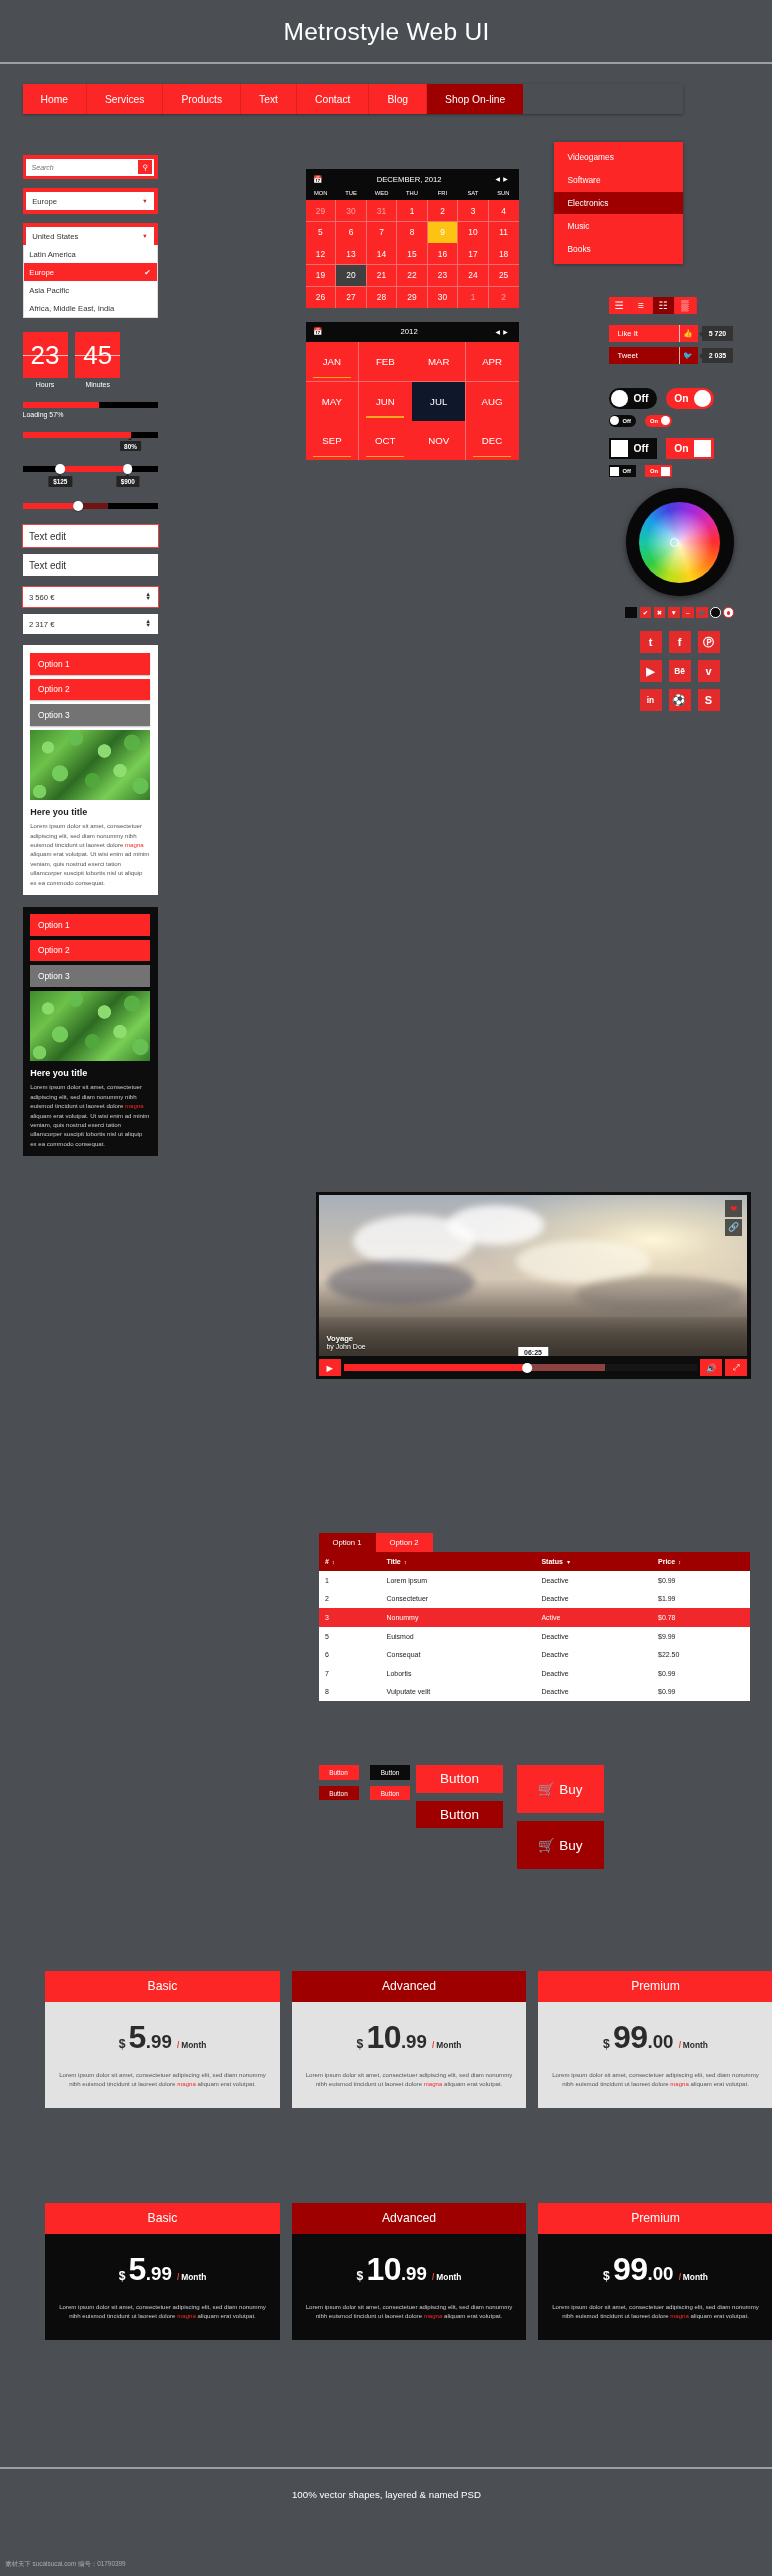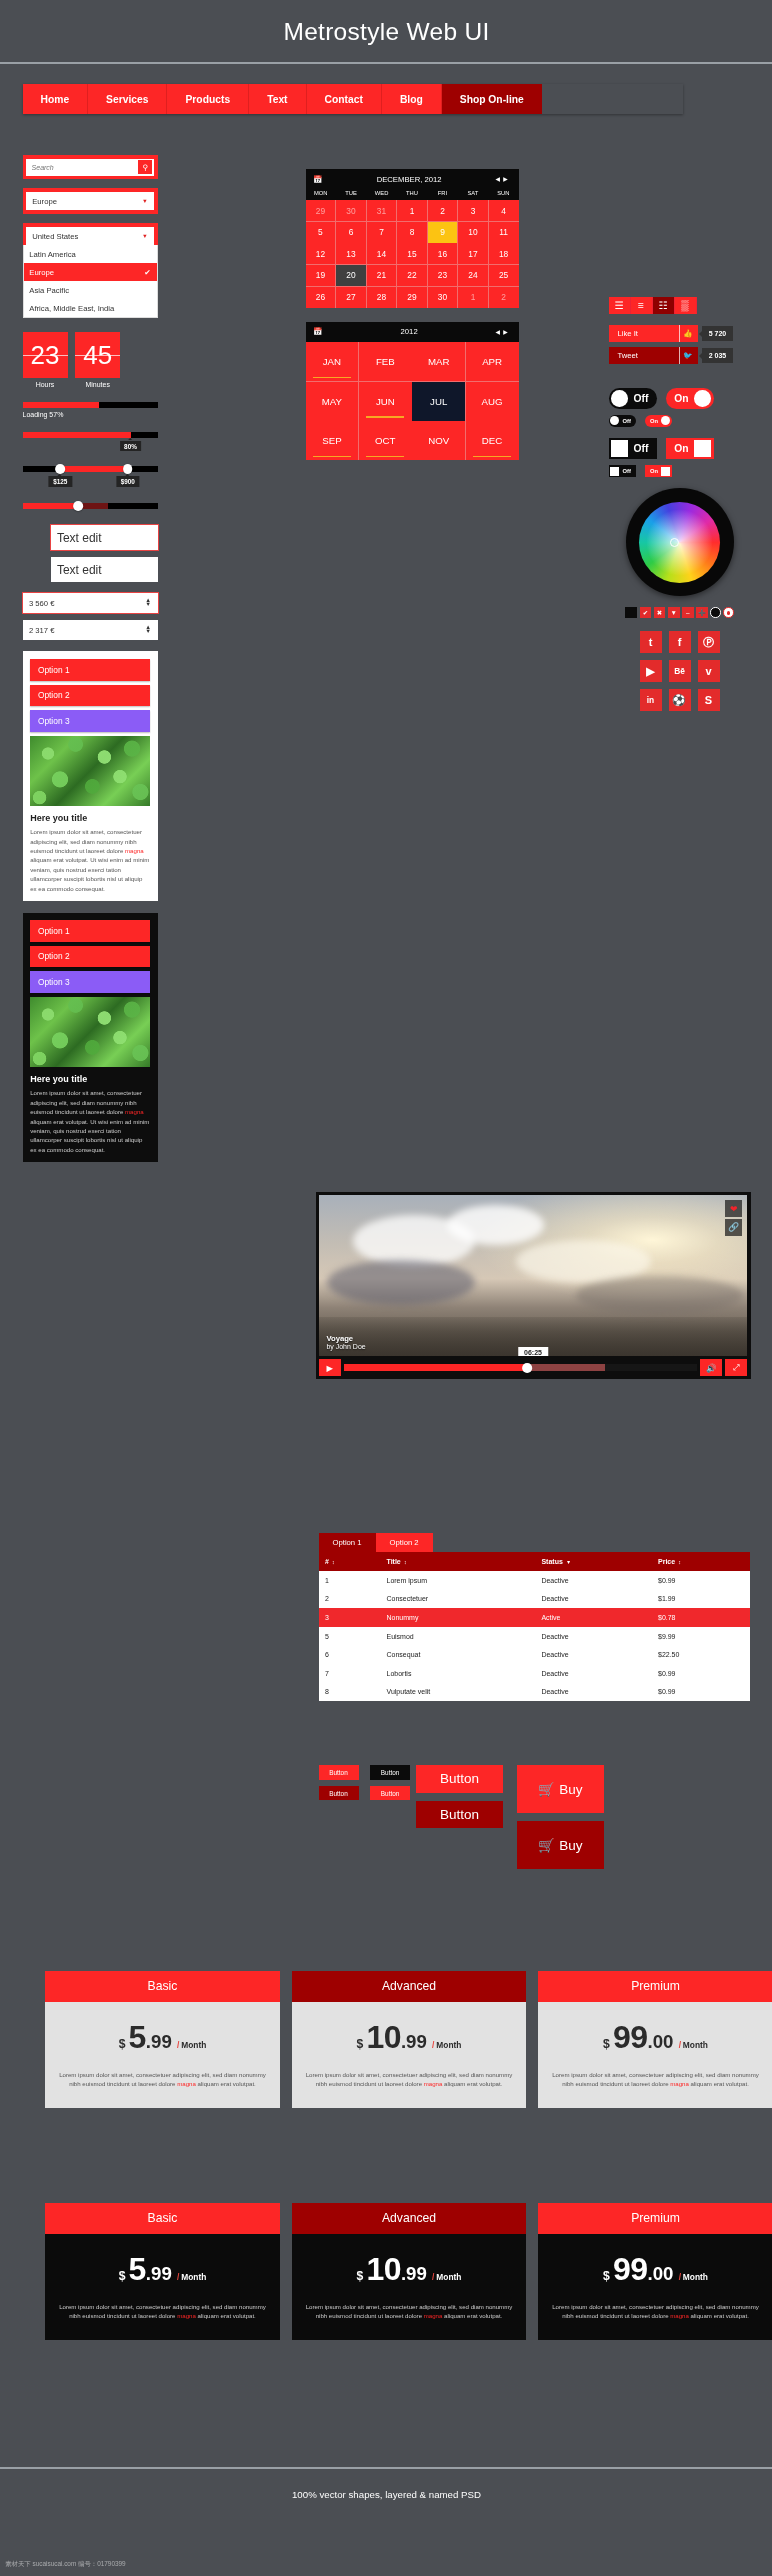--- a/index.html
+++ b/index.html
@@ -11,21 +11,21 @@
   }
   .page-title {
     text-align: center; color: #fff; font-size: 24.5px; font-weight: 400;
     letter-spacing: 0.3px; padding-top: 18px;
   }
   .hr-double { margin-top: 15.5px; border-top: 1.3px solid #9aa0a6; border-bottom: 1.3px solid #9aa0a6; height: 1.9px; background: #4b4e53; }
   .hr-double2 { border-top: 1.3px solid #9aa0a6; border-bottom: 1.3px solid #9aa0a6; height: 1.9px; background: #4b4e53; }
   .wrap { width: 728px; margin: 0 auto; position: relative; }
 
   
-  .nav { display: flex; margin-top: 20.6px; box-shadow: 0 1.3px 2.6px rgba(0,0,0,.35); width: 660px; font-weight: bold; }
+  .nav { display: flex; margin-top: 20.6px; box-shadow: 0 1.3px 2.6px rgba(0,0,0,.35); width: 660px; }
   .nav-item {
     background: #fd2626; color: #fff; font-size: 10.3px; padding: 9.7px 18px;
     border-right: 0.6px solid #e01f1f; white-space: nowrap; text-align:center;
   }
   .nav-item.active { background: #9e0000; border-right: none; }
   .submenu { position: absolute; right: 68px; top: 58px; width: 129px; background: #fd2626; box-shadow: 0 1.3px 3.9px rgba(0,0,0,.35); padding: 3.9px 0;}
   .submenu-item { color: #fff; font-size: 8.4px; padding: 6.4px 14px; }
   .submenu-item.active { background: #9e0000; }
 
   
@@ -53,32 +53,32 @@
   .timer-num::after { content: ""; position: absolute; left: 0; right: 0; top: 50%; height: 0.6px; background: rgba(255,255,255,.7); }
   .timer-lbl { color: #fff; font-size: 7px; text-align: center; margin-top: 3.2px; }
 
   .bar-track { height: 5.8px; background: #000; position: relative; }
   .bar-fill { height: 100%; background: #fd2626; }
   .bar-label { color: #fff; font-size: 7px; margin-top: 3.2px; }
   .tooltip { background: #242424; color: #fff; font-size: 6.4px; font-weight: bold; padding: 1.9px 4.5px; position: absolute; top: 8.4px; transform: translateX(-50%); }
   .tooltip::before { content: ""; position: absolute; top: -2.6px; left: 50%; margin-left: -2.6px; border-left: 2.6px solid transparent; border-right: 2.6px solid transparent; border-bottom: 2.6px solid #242424; }
   .knob { width: 9.7px; height: 9.7px; border-radius: 50%; background: #fff; position: absolute; top: -1.9px; transform: translateX(-50%); box-shadow: 0 0.6px 1.3px rgba(0,0,0,.4); }
 
-  .tedit { background: #fff; padding: 5.2px 6.4px; font-size: 12px; color: #333; margin-top: 7.7px; margin-left: 28px; }
+  .tedit { background: #fff; padding: 5.2px 6.4px; font-size: 10px; color: #333; margin-top: 7.7px; }
   .tedit.focus { outline: 1.9px solid #e84343; }
   .spin { background: #fff; padding: 5.2px 6.4px; font-size: 7.7px; color: #333; margin-top: 7.7px; display: flex; justify-content: space-between; align-items: center; }
   .spin.focus { outline: 1.9px solid #e84343; }
   .spin-arrows { display: flex; flex-direction: column; line-height: 3.9px; font-size: 5.8px; }
 
   
   .acard { margin-top: 11.6px; padding: 7.7px; }
   .acard.light { background: #fff; }
   .acard.dark { background: #0d0d0d; }
   .aopt { color: #fff; font-size: 8.4px; padding: 5.8px 7.7px; margin-bottom: 3.9px; background: #fd2626; box-shadow: 0 0.6px 1.3px rgba(0,0,0,.25); }
-  .aopt.active { background: #8b5cf6; }
+  .aopt.active { background: #737373; }
   .aimg { height: 70px; background: linear-gradient(135deg,#3f8b2e,#6ec24a 25%,#2d6b22 50%,#78cf55 75%,#357a28); position: relative; overflow:hidden; }
   .aimg::after { content:""; position:absolute; inset:0; background:
      radial-gradient(circle at 15% 25%, rgba(140,220,110,.95) 0 5.8px, transparent 6.4px),
      radial-gradient(circle at 38% 12%, rgba(100,190,80,.9) 0 7px, transparent 7.7px),
      radial-gradient(circle at 62% 30%, rgba(150,230,120,.9) 0 6.4px, transparent 7px),
      radial-gradient(circle at 85% 18%, rgba(90,180,70,.9) 0 7.7px, transparent 8.4px),
      radial-gradient(circle at 25% 62%, rgba(120,210,95,.9) 0 7.7px, transparent 8.4px),
      radial-gradient(circle at 52% 72%, rgba(80,170,60,.9) 0 7px, transparent 7.7px),
      radial-gradient(circle at 75% 58%, rgba(145,225,115,.9) 0 6.4px, transparent 7px),
      radial-gradient(circle at 92% 80%, rgba(105,195,85,.9) 0 7.7px, transparent 8.4px),
@@ -230,20 +230,27 @@
 <div class="wrap" style="height:2383px;">
 
   <div class="nav" id="nav">
       <div class="nav-item">Home</div>
       <div class="nav-item">Services</div>
       <div class="nav-item">Products</div>
       <div class="nav-item">Text</div>
       <div class="nav-item">Contact</div>
       <div class="nav-item">Blog</div>
       <div class="nav-item active">Shop On-line</div>
+    </div>
+  <div class="submenu" id="submenu">
+      <div class="submenu-item">Videogames</div>
+      <div class="submenu-item">Software</div>
+      <div class="submenu-item active">Electronics</div>
+      <div class="submenu-item">Music</div>
+      <div class="submenu-item">Books</div>
     </div>
 
   <div class="col-left">
 
     <div class="search-box">
       <div class="search-inner">
         <input placeholder="Search" style="">
         <div class="search-btn">⚲</div>
       </div>
     </div>

